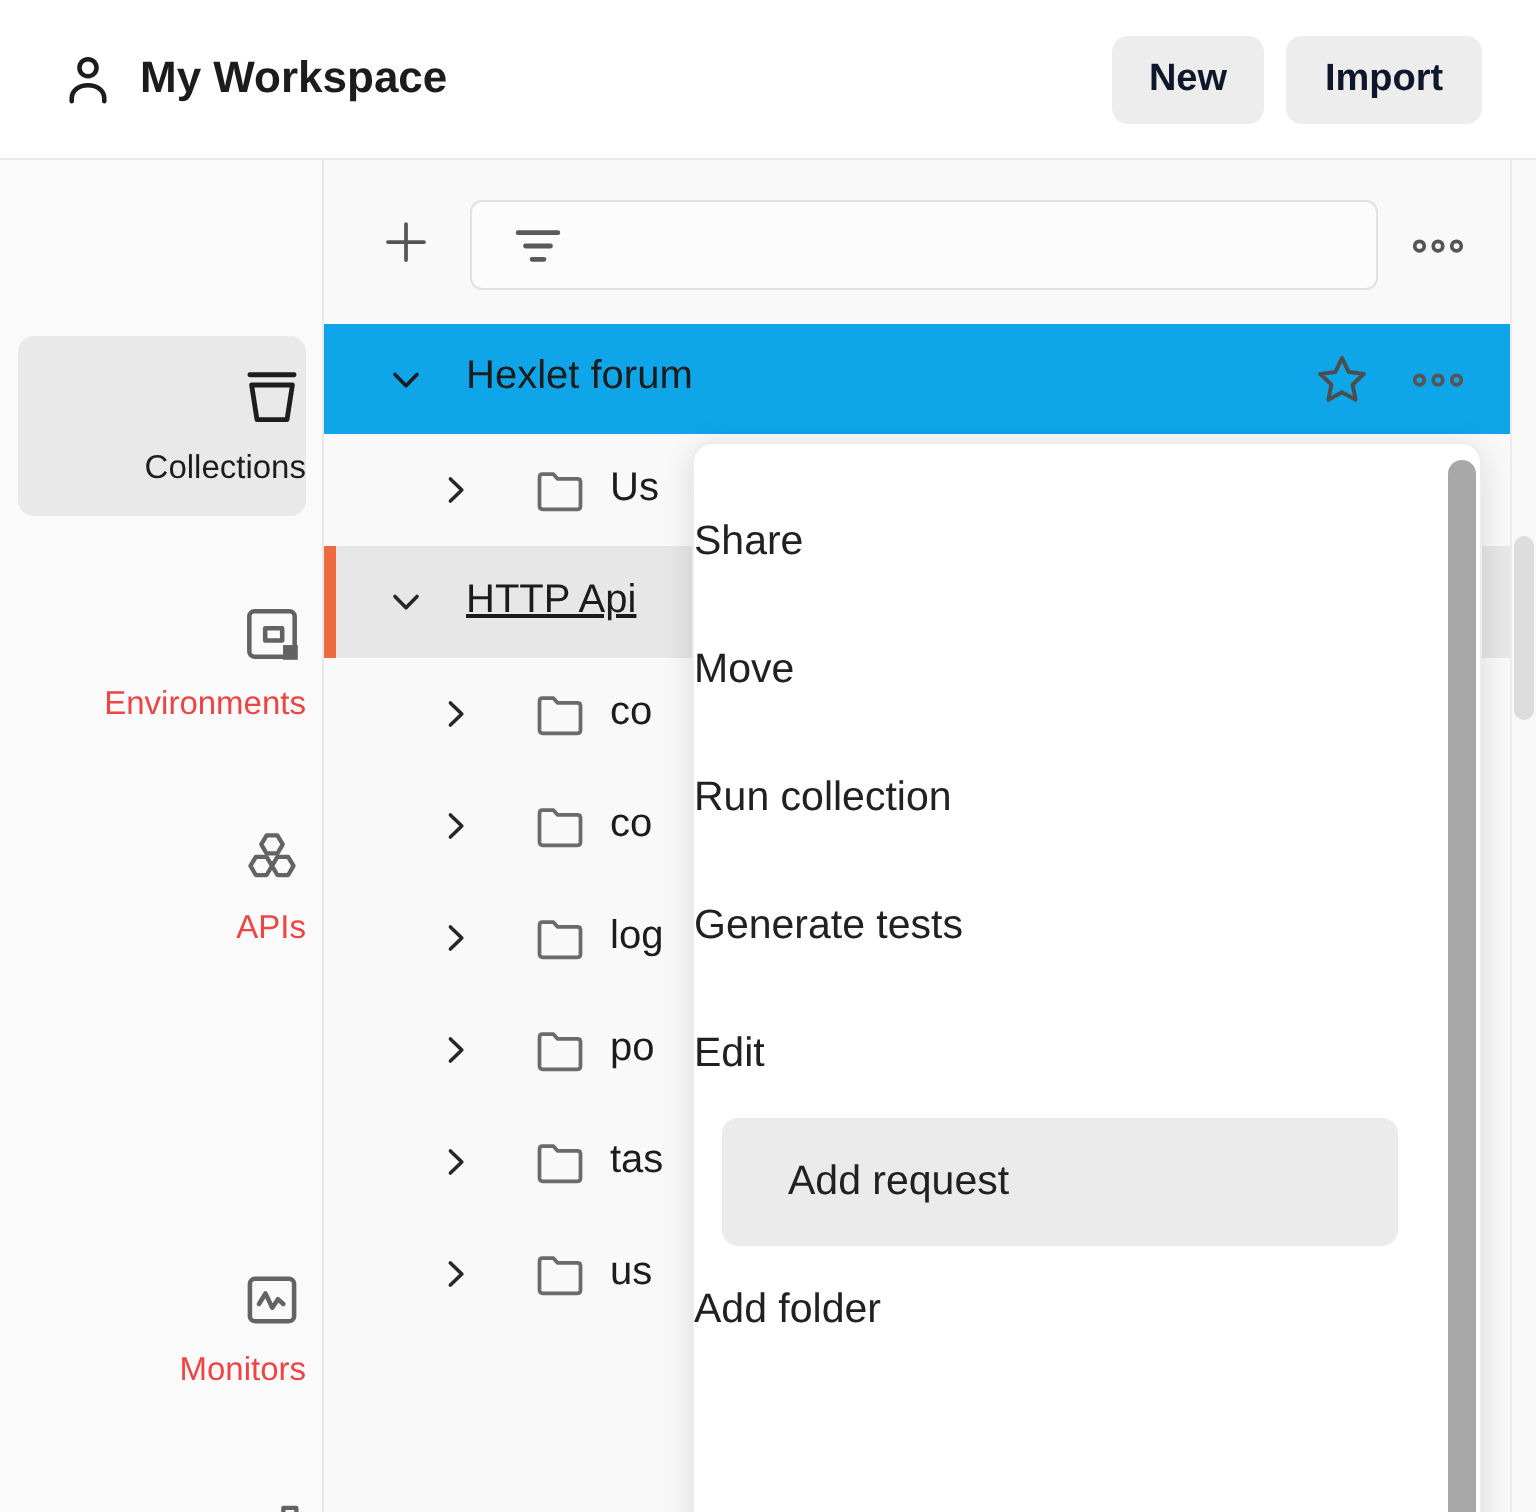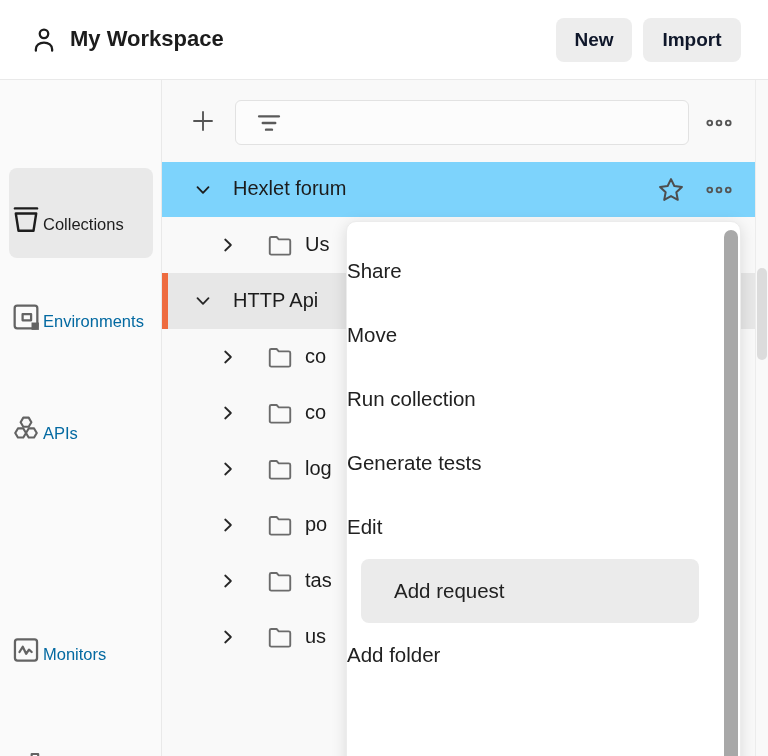--- a/index.html
+++ b/index.html
@@ -13,57 +13,57 @@
   .header .user-icon { position:absolute; left:28px; top:24px; width:32px; height:32px; color:#1c1c1c; }
   .header .title { position:absolute; left:70px; top:26px; font-size:22px; font-weight:700; color:#1c1c1c; }
   .hbtn { position:absolute; top:18px; height:44px; background:#ededed; border:none; border-radius:8px;
           font-family:inherit; font-size:19px; font-weight:600; color:#0f172a; cursor:pointer; }
   .hbtn.new { left:556px; width:76px; }
   .hbtn.import { left:643px; width:98px; }
 
   
   .sidebar { position:absolute; left:0; top:80px; width:162px; height:676px; background:#fafafa;
              border-right:1px solid #e9e9e9; }
-  .side-item { position:absolute; left:9px; width:144px; display:flex; 
-               align-items:center; padding-top:14px; border-radius:8px; cursor:pointer; color:#636363; }
+  .side-item { position:absolute; left:9px; width:144px; display:flex; flex-direction:column;
+               align-items:flex-end; padding-top:14px; border-radius:8px; cursor:pointer; color:#636363; }
   .side-item .icon { width:34px; height:34px; }
   .side-item .icon svg { width:100%; height:100%; display:block; }
-  .side-item .side-label { margin-top:9px; font-size:16.5px; color:#0369a1; white-space:nowrap; }
+  .side-item .side-label { margin-top:9px; font-size:16.5px; color:#ef4444; white-space:nowrap; }
   .side-item.selected { background:#e9e9e9; height:90px; color:#1d1d1d; }
   .side-item.selected .side-label { color:#1d1d1d; }
 
   
   .main { position:absolute; left:162px; top:80px; width:606px; height:676px; background:#f9f9f9; }
 
   .toolbar { position:absolute; left:0; top:0; width:100%; height:82px; }
   .iconbtn { position:absolute; background:none; border:none; cursor:pointer; color:#555555; padding:0; }
   .iconbtn svg { width:100%; height:100%; display:block; }
   .toolbar .add { left:26px; top:26px; width:30px; height:30px; }
   .searchbox { position:absolute; left:73px; top:20px; width:454px; height:45px; background:#fcfcfc;
                border:1px solid #e2e2e2; border-radius:6px; display:flex; align-items:center; }
   .searchbox .filter-ic { width:34px; height:34px; margin-left:16px; color:#5a5a5a; flex:none; }
   .searchbox .filter-ic svg { width:100%; height:100%; display:block; }
   .searchbox input { flex:1; border:none; outline:none; background:transparent; font-family:inherit;
                      font-size:18px; color:#1c1c1c; height:100%; }
   .toolbar .more { left:542px; top:28px; width:30px; height:30px; }
 
-  .coll-header { position:absolute; left:0; top:82px; width:593px; height:55px; background:#7dd3fc; cursor:pointer; }
+  .coll-header { position:absolute; left:0; top:82px; width:593px; height:55px; background:#0ea5e9; cursor:pointer; }
   .coll-header .chev { position:absolute; left:29px; top:16px; width:24px; height:24px; color:#1c1c1c; }
   .coll-header .chev svg, .row .chev svg, .row .folder svg { width:100%; height:100%; display:block; }
   .coll-header .label { position:absolute; left:71px; top:15px; font-size:20px; color:#1c1c1c; }
   .coll-header .star { left:493px; top:12px; width:32px; height:32px; color:#4d4d4d; }
   .coll-header .more { left:542px; top:13px; width:30px; height:30px; }
 
   .tree { position:absolute; left:0; top:137px; width:100%; }
   .row { position:relative; width:593px; height:56px; cursor:pointer; }
   .row .chev { position:absolute; left:54px; top:16px; width:24px; height:24px; color:#272727; }
   .row .folder { position:absolute; left:103px; top:13px; width:30px; height:30px; color:#6b6b6b; }
   .row .label { position:absolute; left:143px; top:16px; font-size:20px; color:#1c1c1c; white-space:nowrap; }
   .row.collection .chev { left:29px; }
-  .row.collection .label { left:71px; }
+  .row.collection .label { left:71px;text-decoration:underline; }
   .row.selected { background:#e7e7e7; }
   .row.selected .accent { position:absolute; left:0; top:0; width:6px; height:100%; background:#ee6b3f; }
 
   
   .gutter-line { position:absolute; left:755px; top:80px; width:1px; height:676px; background:#ececec; }
   .main-scroll-thumb { position:absolute; left:757px; top:268px; width:10px; height:92px;
                        background:#dcdcdc; border-radius:5px; cursor:pointer; }
 
   
   .menu { position:absolute; left:346px; top:221px; width:395px; height:560px; background:#ffffff;

